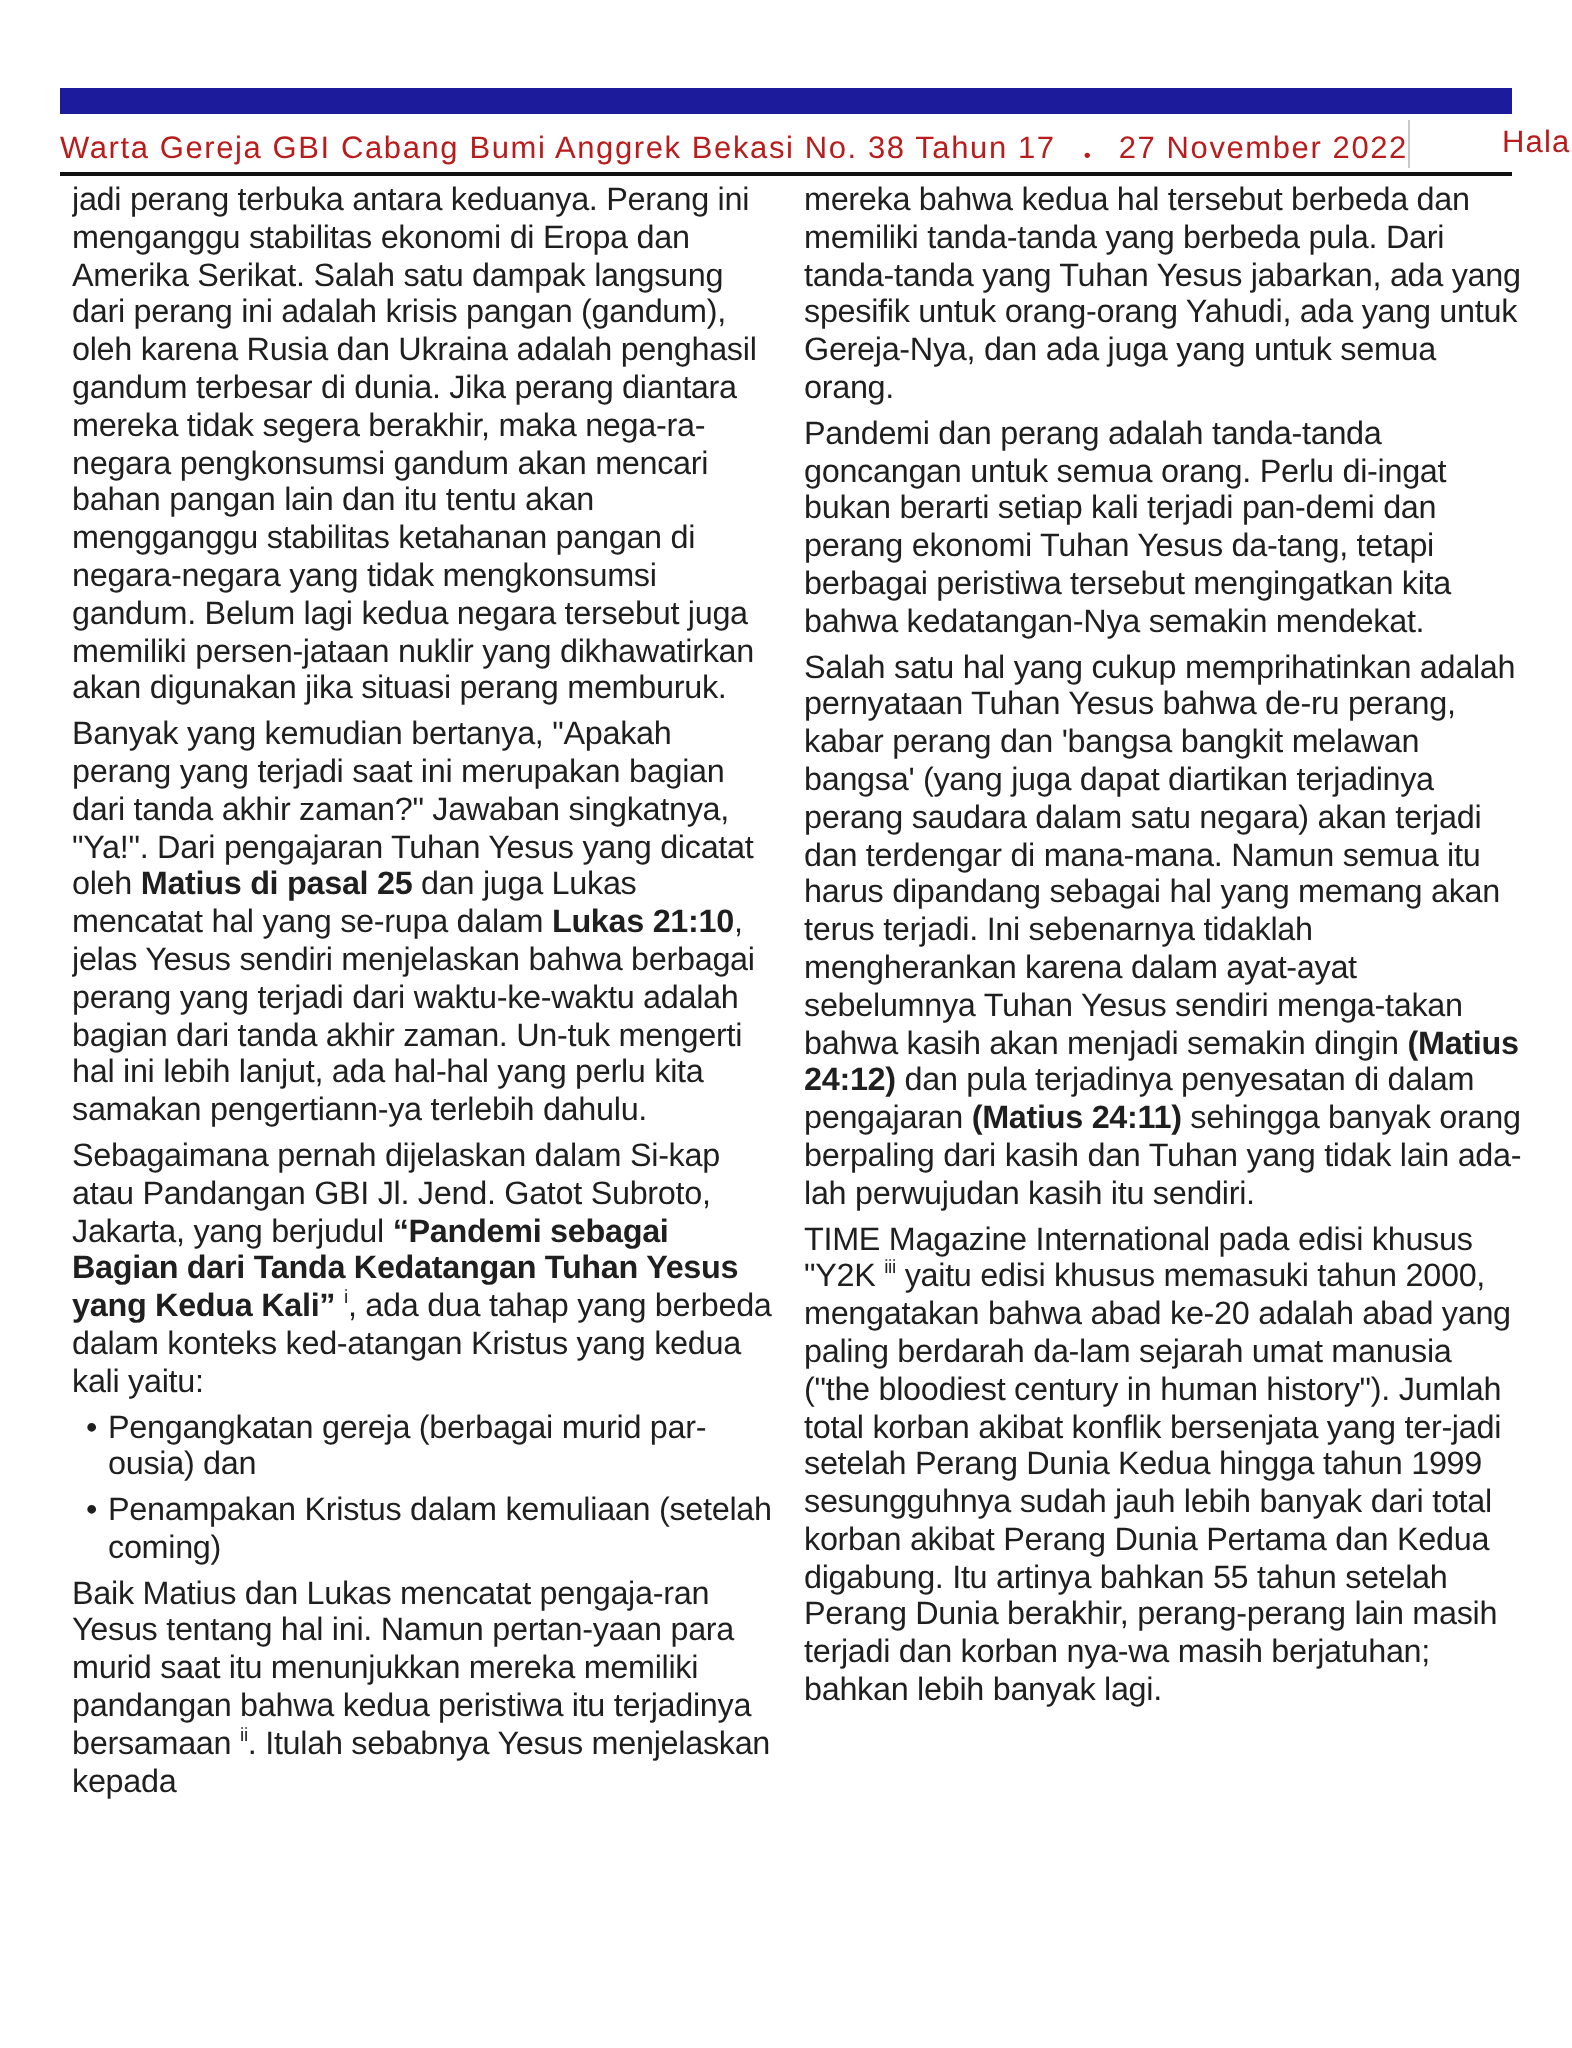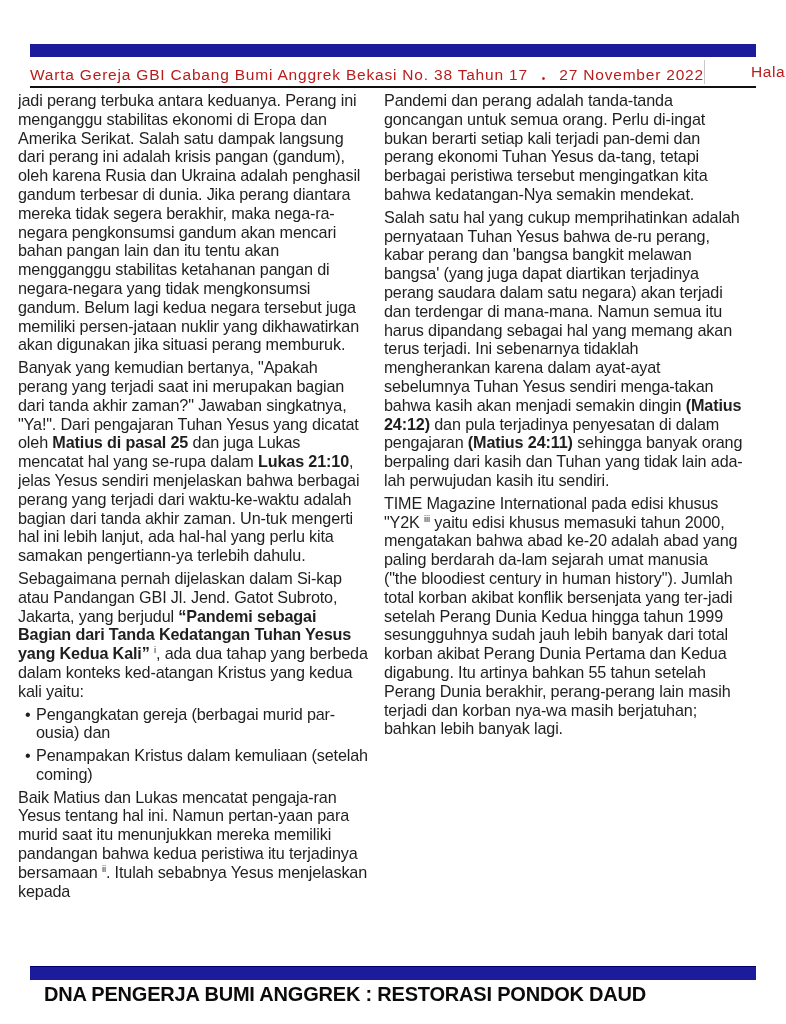--- a/index.html
+++ b/index.html
@@ -13,21 +13,21 @@
   .hdr-row{display:flex;align-items:flex-end;margin-top:3px;height:24px;
            font-size:15.5px;letter-spacing:0.8px;color:#b91c1c;white-space:nowrap;}
   .h-sep{font-size:10px;margin:0 14px;letter-spacing:0;}
   .h-page{margin-left:auto;display:flex;align-items:baseline;gap:7px;
           border-left:1px solid var(--divider,#c9c9c9);padding-left:46px;align-self:stretch;
           align-items:center;}
   .h-page .lbl{letter-spacing:0.6px;}
   .hdr-rule{margin-top:2px;border-top:2.5px solid var(--rule,#111);}
 
   
-  .content{position:absolute;top:91px;left:18px;width:726px;height:874px;
+  .content{position:absolute;top:91px;left:36px;width:726px;height:874px;
            display:flex;gap:16px;overflow:hidden;}
   .col{width:350px;font-size:16.2px;line-height:18.8px;letter-spacing:-0.15px;}
   .col.right{width:360px;}
   .para{margin:0 0 4px 0;}
   .bullet{display:flex;margin:0 0 4px 0;}
   .bullet-marker{flex:0 0 18px;padding-left:7px;box-sizing:border-box;}
   .bullet-body{flex:1;}
   .s-n{}
   .s-i{}
   .s-b{font-weight:700;}
@@ -67,24 +67,21 @@
           <span class="bullet-marker">•</span>
           <span class="bullet-body"><span class="s-n">Pengangkatan gereja (</span><span class="s-i">berbagai</span><span class="s-n"> murid </span><span class="s-i">par-ousia</span><span class="s-n">) dan</span></span>
         </div>
         <div class="bullet">
           <span class="bullet-marker">•</span>
           <span class="bullet-body"><span class="s-n">Penampakan Kristus dalam kemuliaan (</span><span class="s-i">setelah coming</span><span class="s-n">)</span></span>
         </div>
         <p class="para"><span class="s-n">Baik Matius dan Lukas mencatat pengaja-ran Yesus tentang hal ini. Namun pertan-yaan para murid saat itu menunjukkan mereka memiliki pandangan bahwa kedua peristiwa itu terjadinya bersamaan </span><span class="s-sup">ii</span><span class="s-n">. Itulah sebabnya Yesus menjelaskan kepada</span></p>
       </section>
     <section class="col right">
+        <p class="para"><span class="s-n">mereka bahwa kedua hal tersebut berbeda dan memiliki tanda-tanda yang berbeda pula. Dari tanda-tanda yang Tuhan Yesus jabarkan, ada yang spesifik untuk orang-orang Yahudi, ada yang untuk Gereja-Nya, dan ada juga yang untuk semua orang.</span></p>
         <p class="para"><span class="s-n">Pandemi dan perang adalah tanda-tanda goncangan untuk semua orang. Perlu di-ingat bukan berarti setiap kali terjadi pan-demi dan perang ekonomi Tuhan Yesus da-tang, tetapi berbagai peristiwa tersebut mengingatkan kita bahwa kedatangan-Nya semakin mendekat.</span></p>
         <p class="para"><span class="s-n">Salah satu hal yang cukup memprihatinkan adalah pernyataan Tuhan Yesus bahwa de-ru perang, kabar perang dan 'bangsa bangkit melawan bangsa' (yang juga dapat diartikan terjadinya perang saudara dalam satu negara) akan terjadi dan terdengar di mana-mana. Namun semua itu harus dipandang sebagai hal yang memang akan terus terjadi. Ini sebenarnya tidaklah mengherankan karena dalam ayat-ayat sebelumnya Tuhan Yesus sendiri menga-takan bahwa kasih akan menjadi semakin dingin </span><span class="s-b">(Matius 24:12)</span><span class="s-n"> dan pula terjadinya penyesatan di dalam pengajaran </span><span class="s-b">(Matius 24:11)</span><span class="s-n"> sehingga banyak orang berpaling dari kasih dan Tuhan yang tidak lain ada-lah perwujudan kasih itu sendiri.</span></p>
         <p class="para"><span class="s-i">TIME Magazine International</span><span class="s-n"> pada edisi khusus "Y2K </span><span class="s-sup">iii</span><span class="s-n"> yaitu edisi khusus memasuki tahun 2000, mengatakan bahwa abad ke-20 adalah abad yang paling berdarah da-lam sejarah umat manusia ("</span><span class="s-i">the bloodiest century in human history</span><span class="s-n">").  Jumlah total korban akibat konflik bersenjata yang ter-jadi setelah Perang Dunia Kedua hingga tahun 1999 sesungguhnya sudah jauh lebih banyak dari total korban akibat Perang Dunia Pertama dan Kedua digabung. Itu artinya bahkan 55 tahun setelah Perang Dunia berakhir, perang-perang lain masih terjadi dan korban nya-wa masih berjatuhan; bahkan lebih banyak lagi.</span></p>
       </section>
   </main>
 
-  <footer class="ftr">
-    <div class="bar"></div>
-    <div class="ftr-text">DNA PENGERJA BUMI ANGGREK : RESTORASI PONDOK DAUD</div>
-  </footer>
 
 </div>
 
 </body></html>

